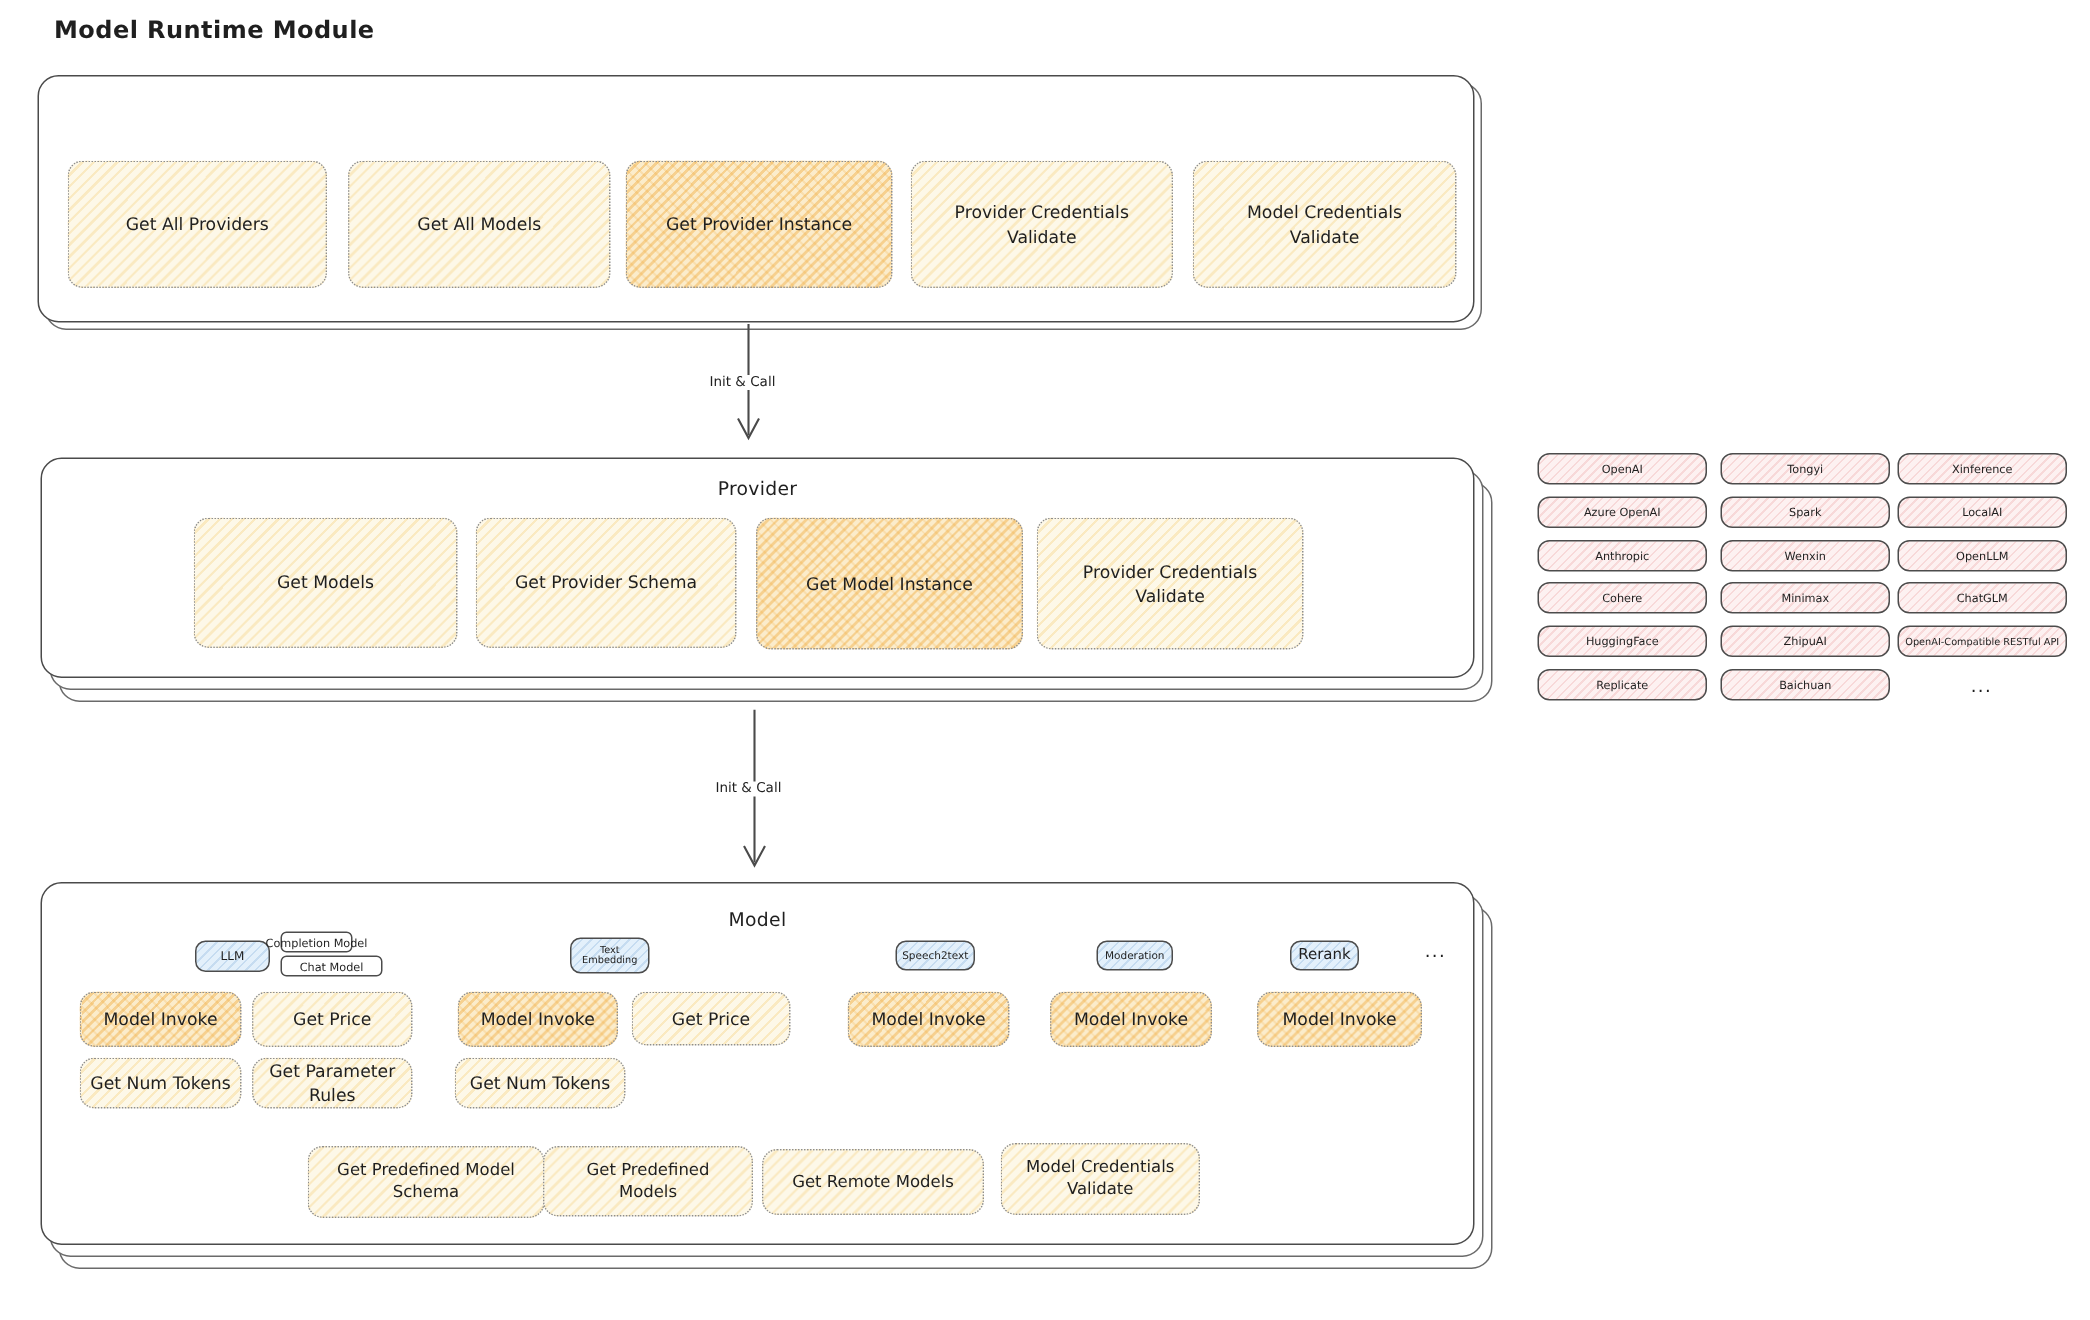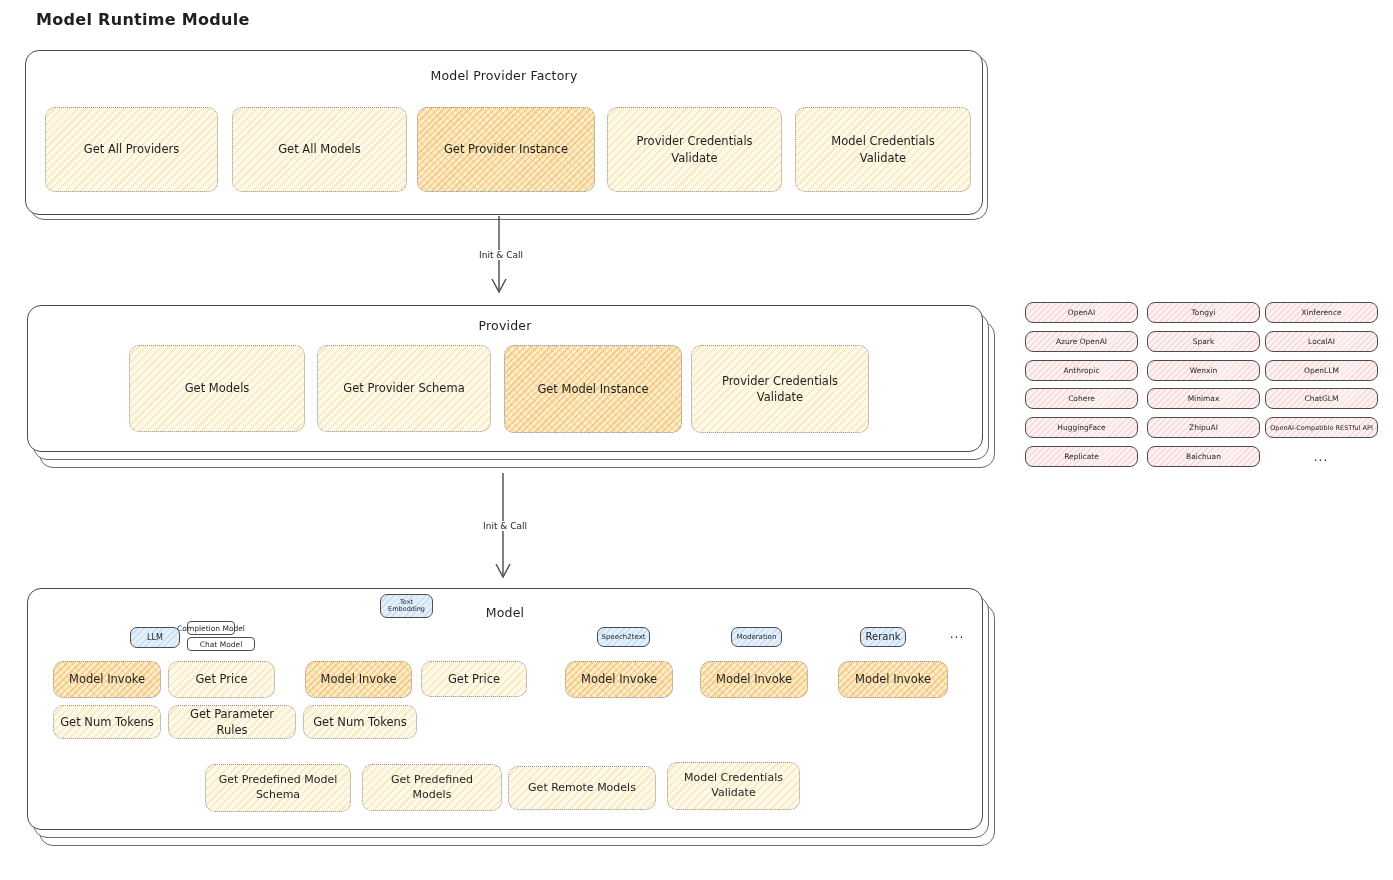--- a/index.html
+++ b/index.html
@@ -37,33 +37,32 @@
   .tag{
     position:absolute;display:flex;align-items:center;justify-content:center;
     border:1.1px solid #4c4c4c;border-radius:4px;font-size:7.5px;background:#ffffff;box-sizing:border-box;white-space:nowrap;
   }
   .chip{
     position:absolute;display:flex;align-items:center;justify-content:center;
     border:1.2px solid #4c4c4c;border-radius:8px;font-size:7.5px;white-space:nowrap;box-sizing:border-box;
     background-color:#fdf1f1;
     background-image:repeating-linear-gradient(135deg, rgba(228,130,130,0.22) 0px, rgba(228,130,130,0.22) 1.2px, transparent 1.2px, transparent 4.2px);
   }
-  .arrow-label{position:absolute;background:#ffffff;font-size:9px;text-align:center;padding:0 2px;}
+  .arrow-label{position:absolute;background:#ffffff;font-size:9px;padding:0 2px;}
   .dots{position:absolute;font-size:12px;letter-spacing:1px;}
 </style>
 </head>
 <body>
 
 <div class="canvas">
 
   <div class="page-title">Model Runtime Module</div>
 
   <div class="frame-shadow" style="left:30px;top:55px;width:958px;height:165px"></div>
   <div class="frame" style="left:25px;top:50px;width:958px;height:165px"></div>
-  <div class="frame-title" style="left:25px;top:68px;width:958px">Model Provider Factory</div>
 
   <div class="btn btn-pale big" style="left:45px;top:107px;width:173px;height:85px">Get All Providers</div>
   <div class="btn btn-pale big" style="left:232px;top:107px;width:175px;height:85px">Get All Models</div>
   <div class="btn btn-hot" style="left:417px;top:107px;width:178px;height:85px;padding:4px 24px">Get Provider Instance</div>
   <div class="btn btn-pale big" style="left:607px;top:107px;width:175px;height:85px">Provider Credentials Validate</div>
   <div class="btn btn-pale big" style="left:795px;top:107px;width:176px;height:85px">Model Credentials Validate</div>
 
   <svg class="abs" style="left:488px;top:216px" width="22" height="78" viewBox="0 0 22 78">
     <line x1="11" y1="0" x2="11" y2="74" stroke="#4a4a4a" stroke-width="1.4"></line>
     <polyline points="4,63 11,76 18,63" fill="none" stroke="#4a4a4a" stroke-width="1.4"></polyline>
@@ -108,37 +107,37 @@
   <div class="arrow-label" style="left:475px;top:521px;width:56px">Init &amp; Call</div>
 
   <div class="frame-shadow" style="left:39px;top:604px;width:956px;height:242px"></div>
   <div class="frame-shadow" style="left:33px;top:596px;width:956px;height:242px"></div>
   <div class="frame" style="left:27px;top:588px;width:956px;height:242px"></div>
   <div class="frame-title" style="left:27px;top:605px;width:956px">Model</div>
 
   <div class="pill" style="left:130px;top:627px;width:50px;height:21px;font-size:8px">LLM</div>
   <div class="tag" style="left:187px;top:621px;width:48px;height:14px">Completion Model</div>
   <div class="tag" style="left:187px;top:637px;width:68px;height:14px">Chat Model</div>
-  <div class="pill" style="left:380px;top:594px;width:53px;height:24px;font-size:6.5px;padding:1px 17px">Text Embedding</div>
+  <div class="pill" style="left:380px;top:625px;width:53px;height:24px;font-size:6.5px;padding:1px 17px">Text Embedding</div>
   <div class="pill" style="left:597px;top:627px;width:53px;height:20px;font-size:7px">Speech2text</div>
   <div class="pill" style="left:731px;top:627px;width:51px;height:20px;font-size:7px">Moderation</div>
   <div class="pill" style="left:860px;top:627px;width:46px;height:20px;font-size:10px">Rerank</div>
   <div class="dots" style="left:945px;top:627px;width:24px;text-align:center">...</div>
 
   <div class="btn btn-hot" style="left:53px;top:661px;width:108px;height:37px">Model Invoke</div>
   <div class="btn btn-pale" style="left:168px;top:661px;width:107px;height:37px">Get Price</div>
   <div class="btn btn-pale" style="left:53px;top:705px;width:108px;height:34px">Get Num Tokens</div>
-  <div class="btn btn-pale" style="left:168px;top:705px;width:128px;height:34px">Get Parameter Rules</div>
+  <div class="btn btn-pale" style="left:168px;top:705px;width:107px;height:34px">Get Parameter Rules</div>
 
   <div class="btn btn-hot" style="left:305px;top:661px;width:107px;height:37px">Model Invoke</div>
   <div class="btn btn-pale" style="left:421px;top:661px;width:106px;height:36px">Get Price</div>
   <div class="btn btn-pale" style="left:303px;top:705px;width:114px;height:34px">Get Num Tokens</div>
 
   <div class="btn btn-hot" style="left:565px;top:661px;width:108px;height:37px">Model Invoke</div>
   <div class="btn btn-hot" style="left:700px;top:661px;width:108px;height:37px">Model Invoke</div>
   <div class="btn btn-hot" style="left:838px;top:661px;width:110px;height:37px">Model Invoke</div>
 
-  <div class="btn btn-pale bottom" style="left:205px;top:764px;width:146px;height:48px">Get Predefined Model Schema</div>
+  <div class="btn btn-pale bottom" style="left:205px;top:764px;width:158px;height:48px">Get Predefined Model Schema</div>
   <div class="btn btn-pale bottom" style="left:362px;top:764px;width:140px;height:47px;padding:2px 14px">Get Predefined Models</div>
   <div class="btn btn-pale bottom" style="left:508px;top:766px;width:148px;height:44px">Get Remote Models</div>
   <div class="btn btn-pale bottom" style="left:667px;top:762px;width:133px;height:48px">Model Credentials Validate</div>
 
 </div>
 
 </body></html>

